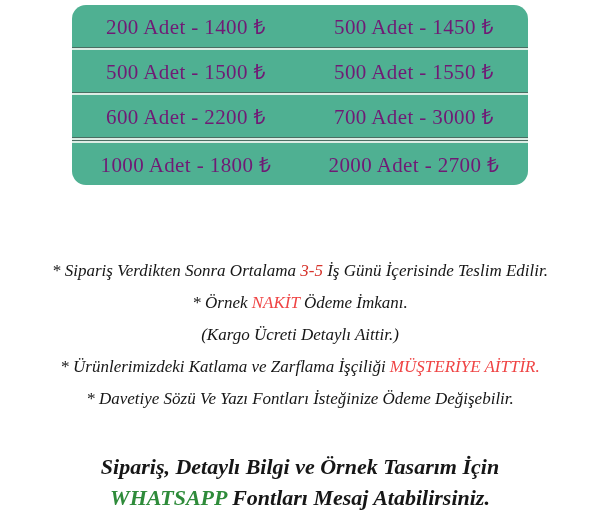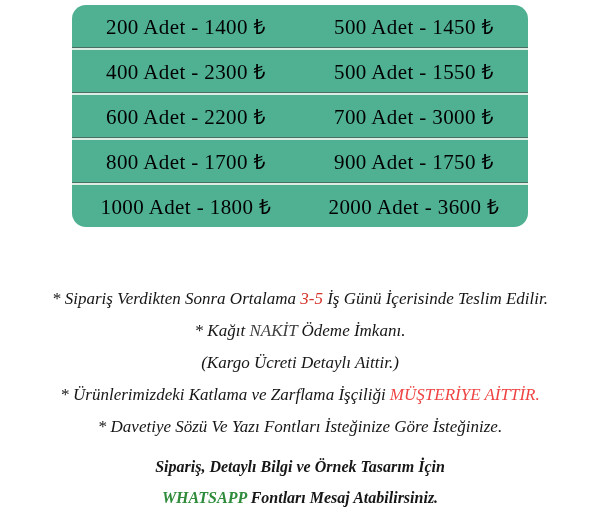--- a/index.html
+++ b/index.html
@@ -8,85 +8,81 @@
     font-family:"Liberation Serif", serif; overflow:hidden;
   }
 
   
   .price-table {
     position:absolute; left:72px; top:5px; width:456px;
     border-radius:14px; overflow:hidden; background:#4fb092;
   }
   .price-row { display:flex; height:42px; align-items:center; }
   .price-cell {
-    width:50%; text-align:center; color:#000000;
+    width:50%; text-align:center; color:#701a75;
     font-size:21px; letter-spacing:0.4px; white-space:nowrap;
   }
   .row-sep {
     height:3px;
     background:linear-gradient(to bottom, #4a6e62 0px, #4a6e62 1px, #dcece4 1px, #dcece4 3px);
   }
 
   
   .notes {
-    position:absolute; top:255px; left:0; width:600px; text-align:center;margin-top:28px;
+    position:absolute; top:255px; left:0; width:600px; text-align:center;
   }
   .note-line {
     margin:0; height:32px; line-height:32px;
     font-style:italic; font-size:17px; color:#161616; white-space:nowrap;
   }
   .note-seg { font-style:italic; }
 
   
   .footer {
     position:absolute; top:451px; left:0; width:600px; text-align:center;
   }
   .footer-line {
     margin:0; height:31px; line-height:31px;
-    font-style:italic; font-weight:600; font-size:16px; color:#161616; white-space:nowrap;
+    font-style:italic; font-weight:600; font-size:22px; color:#161616; white-space:nowrap;
   }
 </style>
 </head>
 <body>
 
 <div class="page">
 
   <div class="price-table" id="price-table">
       <div class="price-row">
         <span class="price-cell">200 Adet - 1400 ₺</span>
         <span class="price-cell">500 Adet - 1450 ₺</span>
       </div>
       <div class="row-sep"></div>
       <div class="price-row">
-        <span class="price-cell">400 Adet - 2300 ₺</span>
+        <span class="price-cell">500 Adet - 1500 ₺</span>
         <span class="price-cell">500 Adet - 1550 ₺</span>
       </div>
       <div class="row-sep"></div>
       <div class="price-row">
         <span class="price-cell">600 Adet - 2200 ₺</span>
         <span class="price-cell">700 Adet - 3000 ₺</span>
       </div>
       <div class="row-sep"></div>
-      <div class="price-row">
-        <span class="price-cell">800 Adet - 1700 ₺</span>
-        <span class="price-cell">900 Adet - 1750 ₺</span>
-      </div>
       <div class="row-sep"></div>
       <div class="price-row">
         <span class="price-cell">1000 Adet - 1800 ₺</span>
-        <span class="price-cell">2000 Adet - 3600 ₺</span>
+        <span class="price-cell">2000 Adet - 2700 ₺</span>
       </div>
     </div>
 
   <div class="notes" id="notes">
       <p class="note-line"><span class="note-seg">* Sipariş Verdikten Sonra Ortalama </span><span class="note-seg" style="color: rgb(214, 52, 44);">3-5</span><span class="note-seg"> İş Günü İçerisinde Teslim Edilir.</span></p>
-      <p class="note-line"><span class="note-seg">* Kağıt </span><span class="note-seg" style="color: #404040;">NAKİT</span><span class="note-seg"> Ödeme İmkanı.</span></p>
+      <p class="note-line"><span class="note-seg">* Örnek </span><span class="note-seg" style="color: #ef4444;">NAKİT</span><span class="note-seg"> Ödeme İmkanı.</span></p>
       <p class="note-line"><span class="note-seg">(Kargo Ücreti Detaylı Aittir.)</span></p>
       <p class="note-line"><span class="note-seg">* Ürünlerimizdeki Katlama ve Zarflama İşçiliği </span><span class="note-seg" style="color: #ef4444;">MÜŞTERİYE AİTTİR.</span></p>
-      <p class="note-line"><span class="note-seg">* Davetiye Sözü Ve Yazı Fontları İsteğinize Göre İsteğinize.</span></p>
+      <p class="note-line"><span class="note-seg">* Davetiye Sözü Ve Yazı Fontları İsteğinize Ödeme Değişebilir.</span></p>
     </div>
 
   <div class="footer" id="footer">
       <p class="footer-line"><span class="note-seg">Sipariş, Detaylı Bilgi ve Örnek Tasarım İçin</span></p>
       <p class="footer-line"><span class="note-seg" style="color: rgb(46, 139, 58); margin-top: 32px;">WHATSAPP</span><span class="note-seg"> Fontları Mesaj Atabilirsiniz.</span></p>
     </div>
 
 </div>
 
 </body></html>

